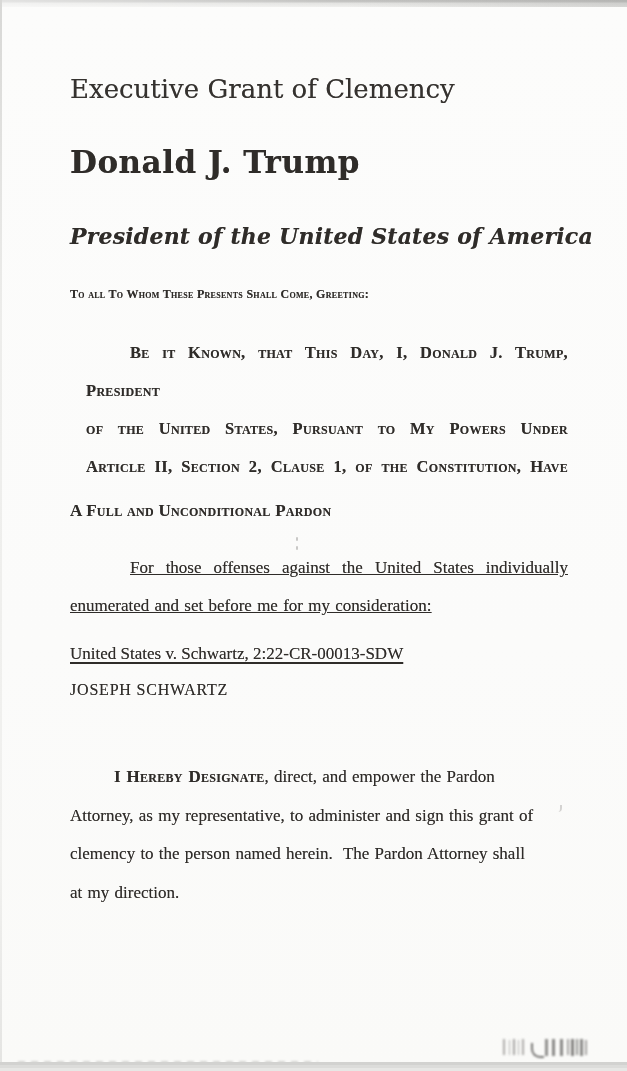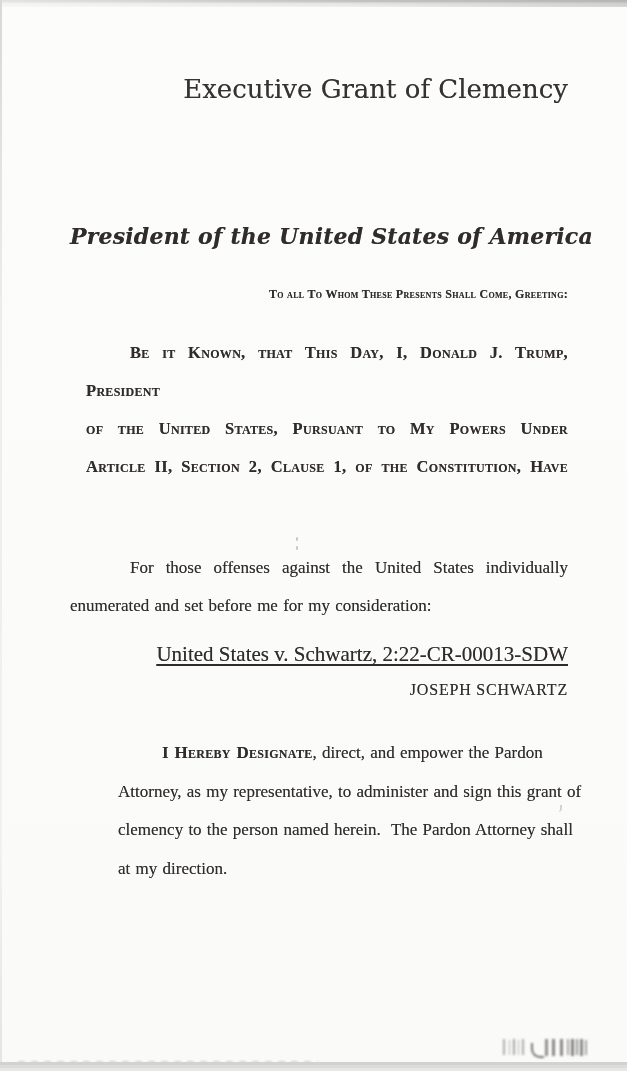--- a/index.html
+++ b/index.html
@@ -57,69 +57,71 @@
     filter: blur(1.1px); opacity: .8;
   }
   .barcode .bar { display:inline-block; background:#4a4846; }
   .barcode .hook {
     display:inline-block; width: 11px; height: 13px; margin: 6px 1px 0 6px;
     border-left: 2px solid #565452; border-bottom: 2px solid #565452;
     border-bottom-left-radius: 9px;
   }
   
   .tx { position: absolute; left: 70px; width: 498px; text-shadow: 0 0 .6px rgba(47,44,41,.55); }
-  .center { text-align: right; }
+  .center { text-align: left; }
   .sc { font-variant: small-caps; font-weight: 700; letter-spacing: .3px; }
   .doc-title {
     top: 74px; font-family: "DejaVu Serif", "Liberation Serif", serif;
     font-size: 26px; color: #35322f; white-space: nowrap;
   }
   .doc-name {
     top: 144px; font-family: "DejaVu Serif", "Liberation Serif", serif;
     font-size: 31px; font-weight: 700; letter-spacing: .5px; white-space: nowrap;
   }
   .doc-office {
     top: 223px; font-family: "DejaVu Serif", "Liberation Serif", serif;
     font-size: 22px; font-weight: 700; font-style: italic; white-space: nowrap; letter-spacing: .2px;
   }
   .greeting { top: 287px; font-size: 12px; }
   .para .line { line-height: 38px; }
   .just { text-align: justify; text-align-last: justify; margin-left: 16px; }
   .ind { text-indent: 44px; }
   .proclamation { top: 334px; font-size: 16.5px; }
   .pardon-heading { top: 501px; font-size: 17px; }
-  .consideration { top: 549px; font-size: 17px; word-spacing: 1px; }
+  .consideration { top: 549px; font-size: 17px; word-spacing: 1px; text-decoration: underline; }
   .case-caption {
-    top: 640px; font-size: 21px; line-height: 28px;
+    top: 640px; font-size: 17px; line-height: 28px;
     text-decoration: underline; text-decoration-thickness: 1.5px; text-underline-offset: 3px;
   }
   .pardonee { top: 676px; font-size: 16px; line-height: 28px; letter-spacing: .8px; }
-  .designation { top: 734px; font-size: 17px; word-spacing: 1px; margin-left: 48px; }
+  .designation { top: 758px; font-size: 17px; word-spacing: 1px; }
   .designation .line { line-height: 38.5px; white-space: pre; }
   .designation .lead { font-variant: small-caps; font-weight: 700; letter-spacing: .3px; }
 </style>
 </head>
 <body>
 
 <div id="page">
 
   <div class="top-band"></div>
   <div class="left-edge"></div>
 
   <div class="tx center doc-title">Executive Grant of Clemency</div>
+  <div class="tx center doc-name">Donald J. Trump</div>
   <div class="tx center doc-office">President of the United States of America</div>
 
   <div class="tx center greeting sc">To all To Whom These Presents Shall Come, Greeting:</div>
 
   <div class="tx para proclamation sc">
     <div class="line just ind">Be it Known, that This Day, I, Donald J. Trump, President</div>
     <div class="line just">of the United States, Pursuant to My Powers Under</div>
     <div class="line just">Article II, Section 2, Clause 1, of the Constitution, Have</div>
   </div>
 
+  <div class="tx center pardon-heading sc">A Full and Unconditional Pardon</div>
 
   <div class="faint-colon">
       <i></i>
       <i></i>
     </div>
   <div class="faint-tick"></div>
 
   <div class="tx para consideration">
     <div class="line just ind">For those offenses against the United States individually</div>
     <div class="line">enumerated and set before me for my consideration:</div>

